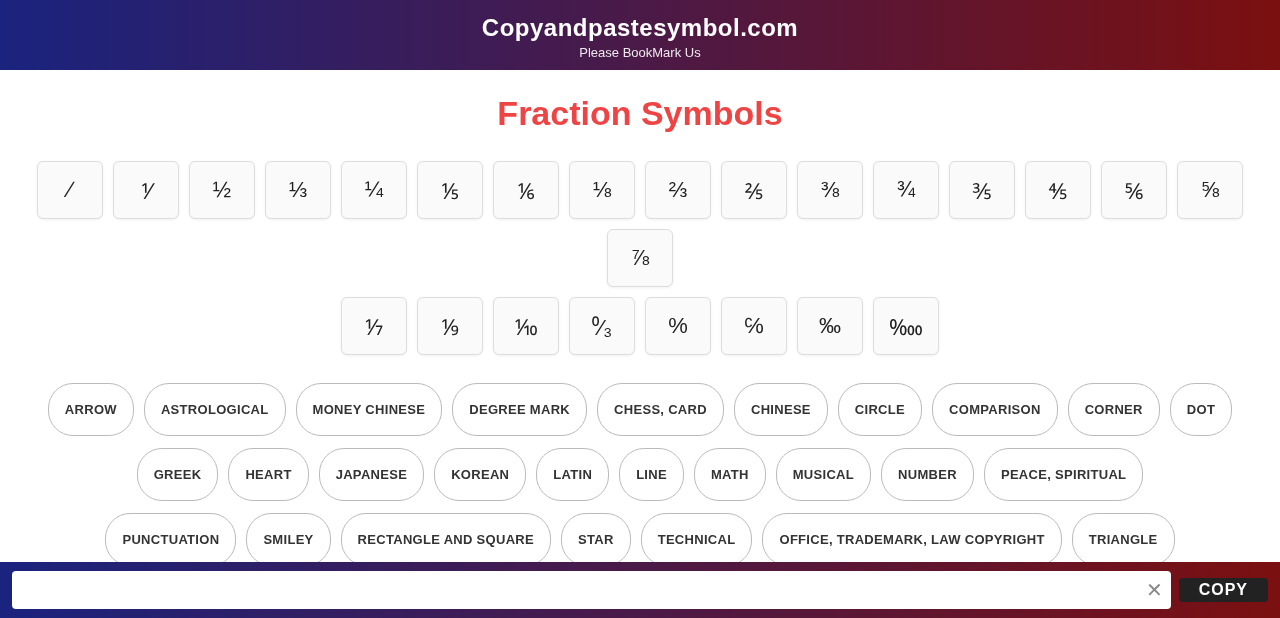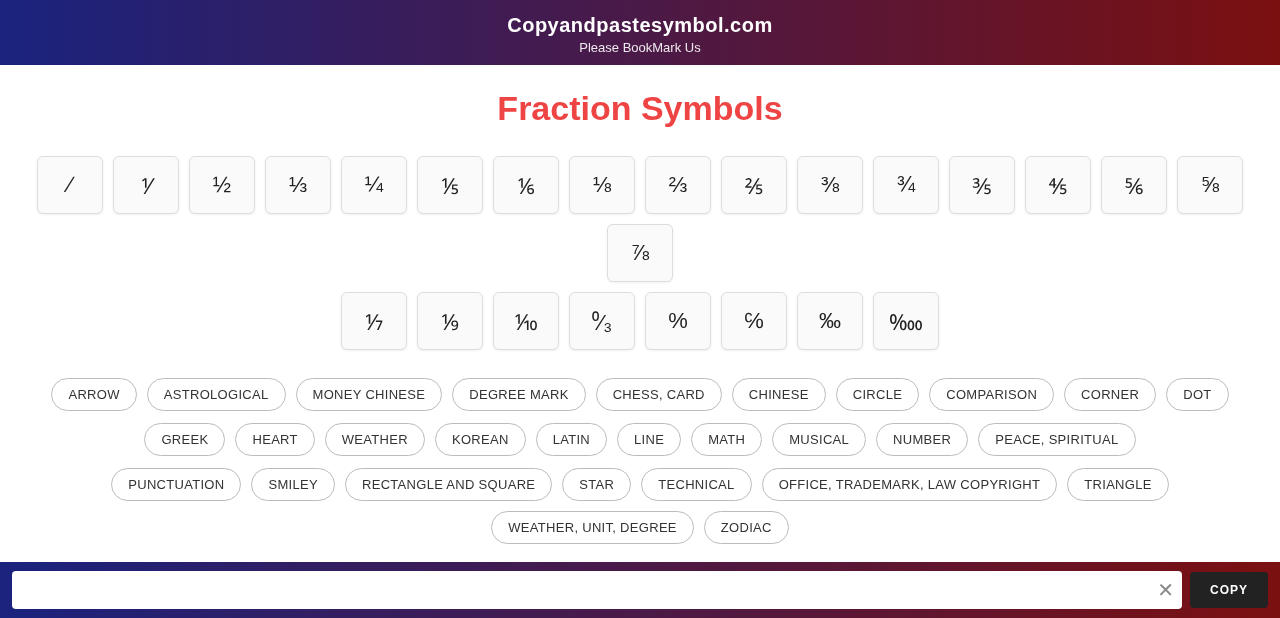--- a/index.html
+++ b/index.html
@@ -12,21 +12,21 @@
     }
 
     header {
       background: linear-gradient(to right, #1a237e, #7b1010);
       padding: 14px 0 10px;
       text-align: center;
       color: white;
     }
 
     header h1 {
-      font-size: 20px;
+      font-size: 24px;
       font-weight: 600;
       letter-spacing: 0.5px;
     }
 
     header p {
       font-size: 13px;
       margin-top: 3px;
       opacity: 0.9;
     }
 
@@ -81,26 +81,26 @@
 
     .category-row {
       display: flex;
       flex-wrap: wrap;
       gap: 10px;
       justify-content: center;
       margin-bottom: 12px;
     }
 
     .category-btn {
-      padding: 8px 16px;
+      padding: 18px 16px;
       border: 1.5px solid #bbb;
       border-radius: 25px;
       background: #fff;
       font-size: 13px;
-      font-weight: 400;
+      font-weight: 700;
       color: #333;
       cursor: pointer;
       letter-spacing: 0.3px;
       white-space: nowrap;
     }
 
     .copy-bar {
       position: fixed;
       bottom: 0;
       left: 0;
@@ -130,27 +130,27 @@
       right: 90px;
       color: #888;
       font-size: 20px;
       cursor: pointer;
       background: none;
       border: none;
       line-height: 38px;
     }
 
     .copy-btn {
-      height: 36px;
+      height: 24px;
       padding: 0 20px;
       background: #222;
       color: white;
       border: none;
       border-radius: 4px;
-      font-size: 12px;
+      font-size: 16px;
       font-weight: 700;
       cursor: pointer;
       letter-spacing: 1px;
       white-space: nowrap;
     }
 
     .copy-input-wrapper {
       position: relative;
       flex: 1;
       display: flex;
@@ -212,21 +212,21 @@
         <button class="category-btn">CHESS, CARD</button>
         <button class="category-btn">CHINESE</button>
         <button class="category-btn">CIRCLE</button>
         <button class="category-btn">COMPARISON</button>
         <button class="category-btn">CORNER</button>
         <button class="category-btn">DOT</button>
       </div>
     <div class="category-row" id="cat-row2">
         <button class="category-btn">GREEK</button>
         <button class="category-btn">HEART</button>
-        <button class="category-btn">WEATHER</button>
+        <button class="category-btn">JAPANESE</button>
         <button class="category-btn">KOREAN</button>
         <button class="category-btn">LATIN</button>
         <button class="category-btn">LINE</button>
         <button class="category-btn">MATH</button>
         <button class="category-btn">MUSICAL</button>
         <button class="category-btn">NUMBER</button>
         <button class="category-btn">PEACE, SPIRITUAL</button>
       </div>
     <div class="category-row" id="cat-row3">
         <button class="category-btn">PUNCTUATION</button>

